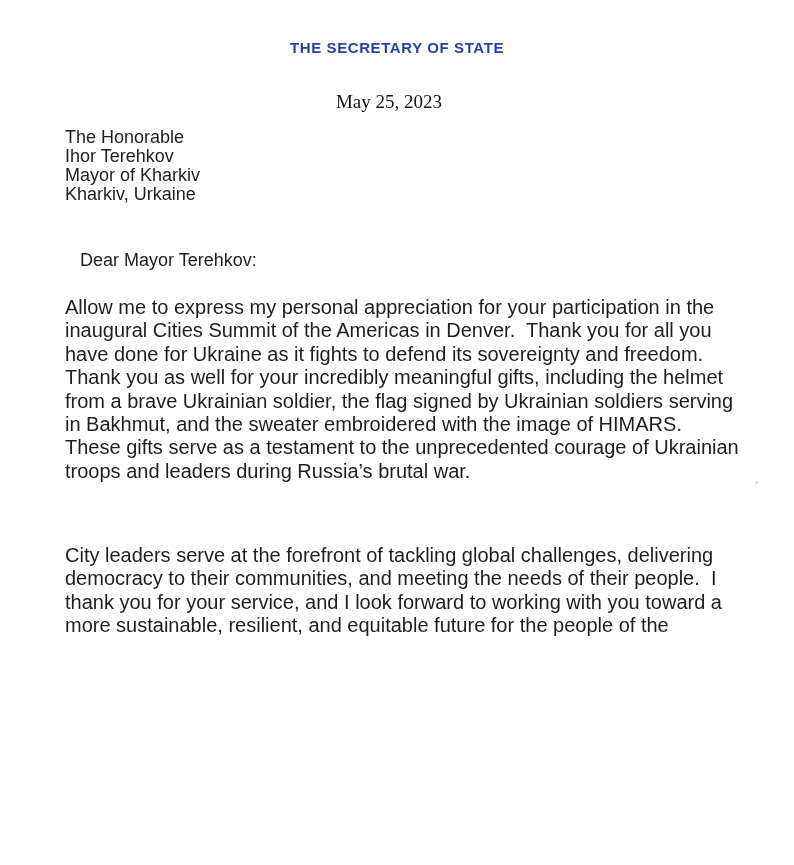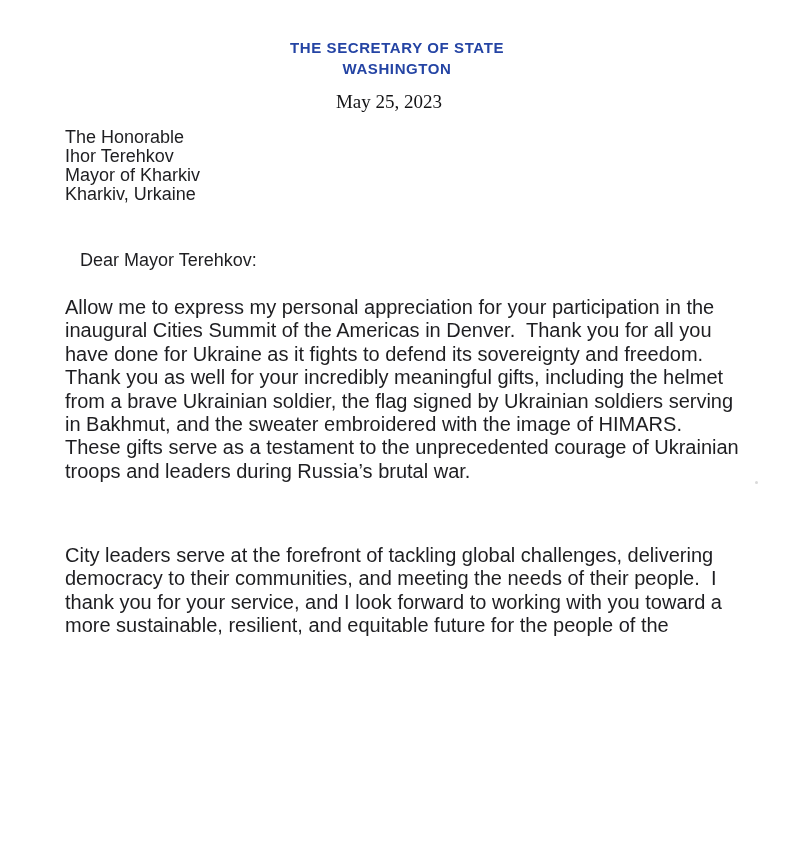--- a/index.html
+++ b/index.html
@@ -106,21 +106,20 @@
   .speck-1 { top: 481px; left: 755px; width: 3px; height: 3px; }
   .speck-2 { top: 656px; left: 459px; width: 2px; height: 2px; }
 </style>
 </head>
 <body>
 
 <div class="page">
 
   <header class="letterhead">
     <div>THE SECRETARY OF STATE</div>
-    <div>WASHINGTON</div>
   </header>
 
   <div class="date">May 25, 2023</div>
 
   <div class="recipient">The Honorable
 Ihor Terehkov
 Mayor of Kharkiv
 Kharkiv, Urkaine</div>
 
   <div class="salutation">Dear Mayor Terehkov:</div>

